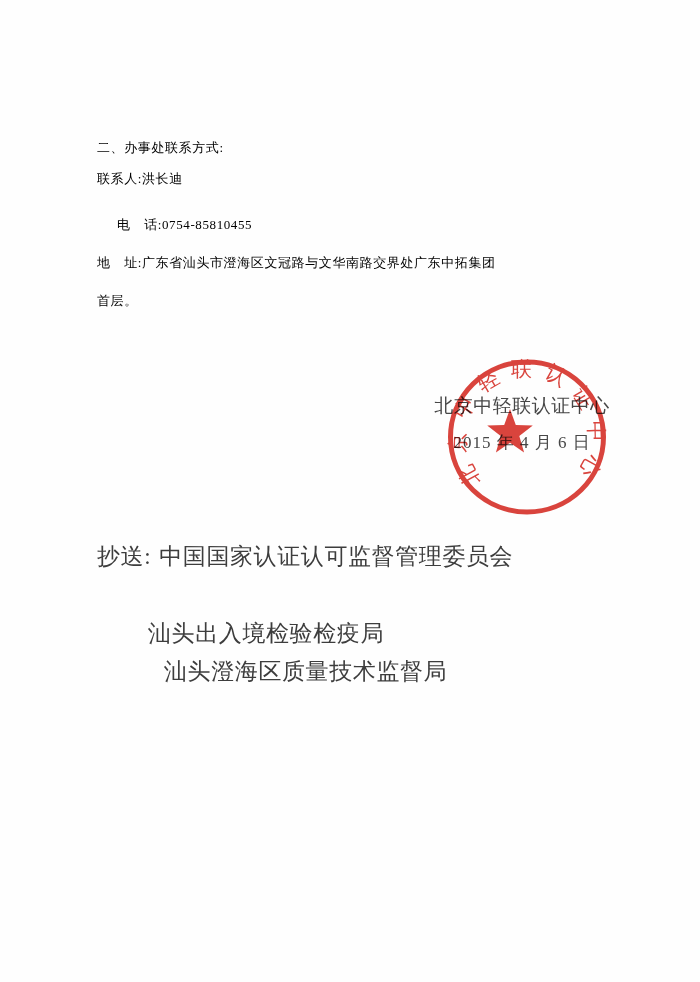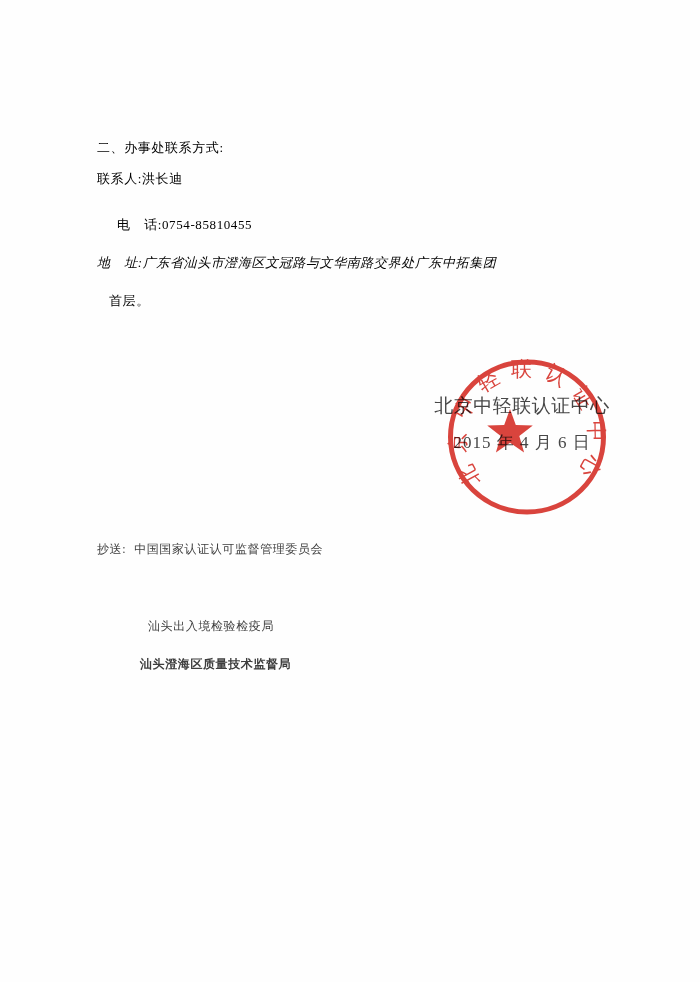--- a/index.html
+++ b/index.html
@@ -24,22 +24,22 @@
     position: absolute;
     left: 97px;
     white-space: nowrap;
     font-size: 13px;
     letter-spacing: 0.6px;
     color: #000000;
   }
   .l-title   { top: 139px; }
   .l-contact { top: 170px; }
   .l-phone   { top: 216px; margin-left: 20px; }
-  .l-address { top: 254px; font-style: italic; }
-  .l-addr2   { top: 292px; margin-left: 12px; }
+  .l-address { top: 254px; }
+  .l-addr2   { top: 292px; }
 
   
   .signature {
     position: absolute;
     left: 430px;
     top: 393px;
     width: 184px;
     text-align: center;
     z-index: 1;
     color: #474747;
@@ -65,28 +65,28 @@
     height: 162px;
     z-index: 2;
     mix-blend-mode: multiply;
     opacity: 0.92;
   }
 
   
   .cc-line {
     position: absolute;
     white-space: nowrap;
-    font-size: 12px;
+    font-size: 23px;
     letter-spacing: 0.6px;
     color: #3d3d3d;
   }
   .cc-first { left: 97px;  top: 541px; }
   .cc-2     { left: 148px; top: 580px; }
   .cc-3     { left: 148px; top: 618px; }
-  .cc-4     { left: 140px; top: 656px; font-weight: bold; }
+  .cc-4     { left: 164px; top: 656px; }
   .cc-label { margin-right: 8px; }
 </style>
 </head>
 <body>
 
 <div class="page">
 
   <div class="doc-line l-title">二、办事处联系方式:</div>
 
   <div class="doc-line l-contact">联系人:洪长迪</div>

